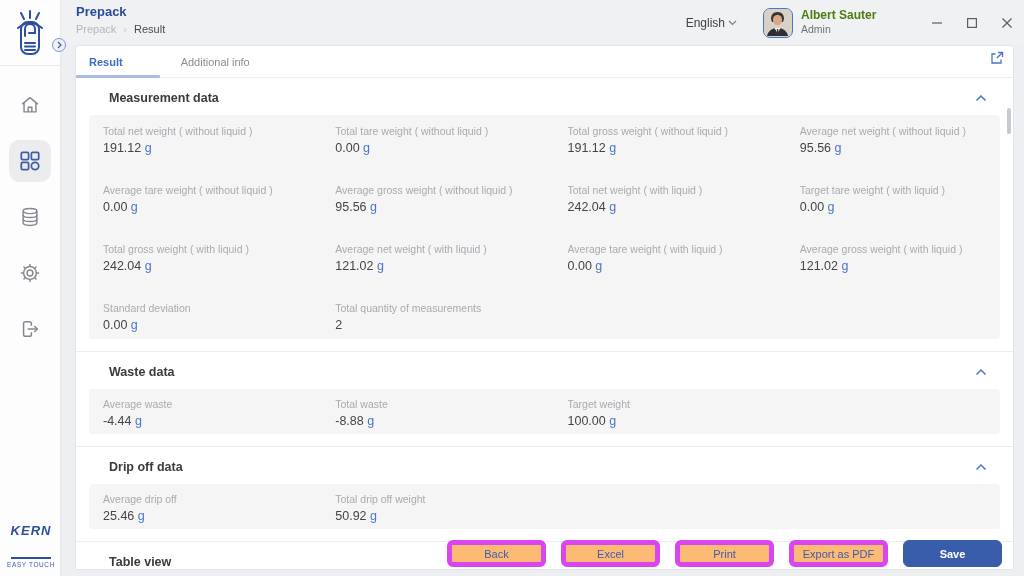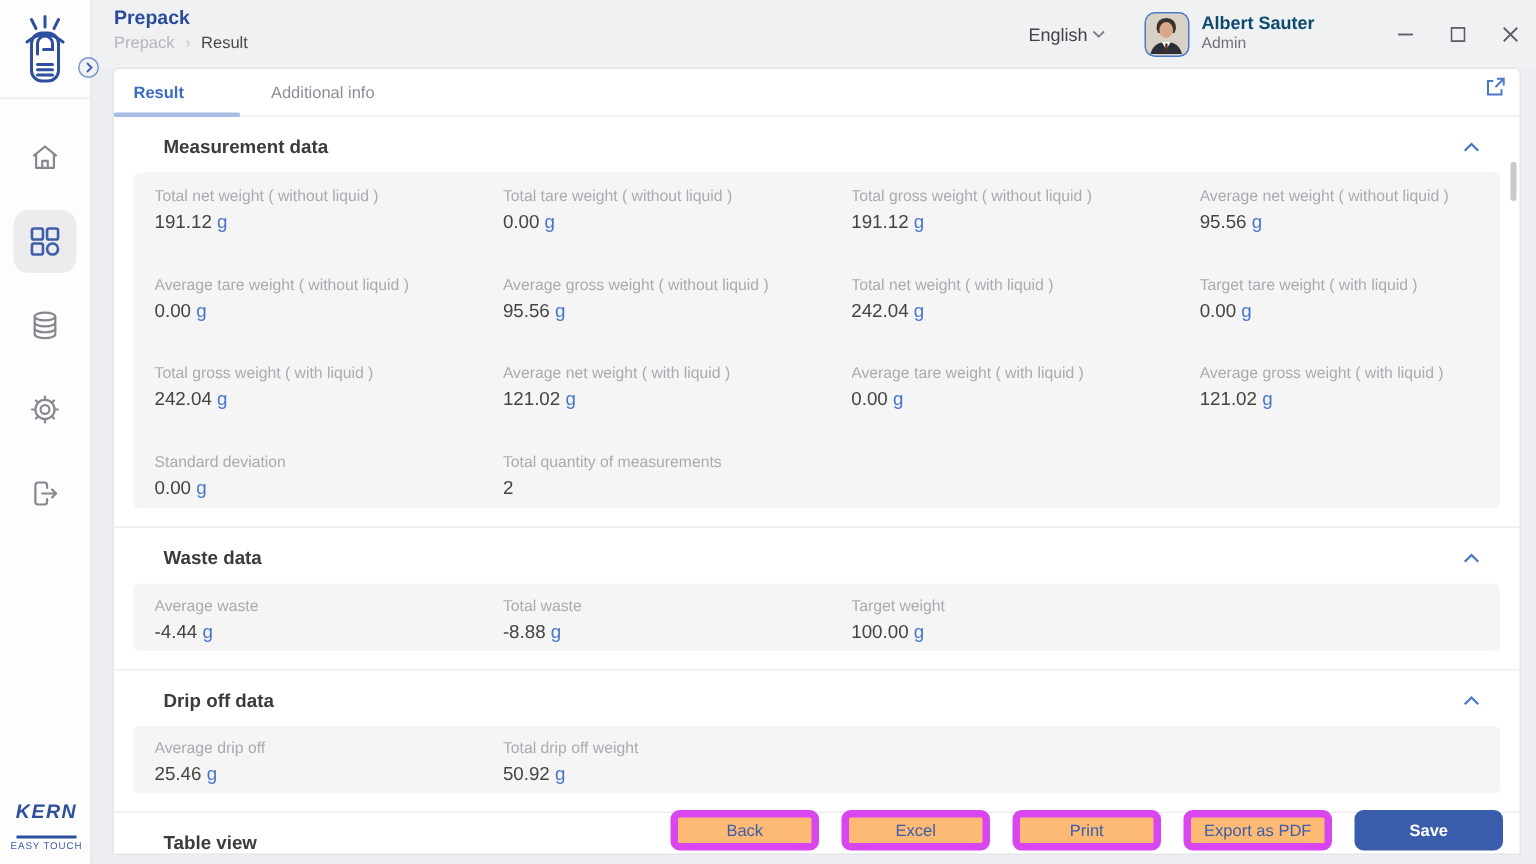--- a/index.html
+++ b/index.html
@@ -13,36 +13,36 @@
              box-shadow:1px 0 2px rgba(0,0,0,.04); z-index:3; }
   .logo-box { height:66px; display:flex; align-items:center; justify-content:center;
               border-bottom:1px solid #e8eaec; }
   .nav { display:flex; flex-direction:column; align-items:center; gap:14px; margin-top:18px; }
   .nav-item { width:42px; height:42px; border-radius:10px; display:flex; align-items:center;
               justify-content:center; cursor:pointer; }
   .nav-item.active { background:#ececef; }
   .brand { position:absolute; left:7px; bottom:8px; width:48px; text-align:center; }
   .brand-kern { font-size:13px; font-weight:bold; font-style:italic; color:#2d4f9e;
                 letter-spacing:1px; border-bottom:2px solid #2d4f9e; display:inline-block;
-                padding-bottom:9px; }
+                padding-bottom:19px; }
   .brand-tag { font-size:6.5px; color:#3d5ea8; letter-spacing:.6px; margin-top:2px; }
   
   .header { position:absolute; left:60px; top:0; right:0; height:45px; background:#f0f1f3; }
   .hd-title { position:absolute; left:16px; top:4px; font-size:13px; font-weight:bold; color:#2b4a9b; }
   .breadcrumb { position:absolute; left:16px; top:23px; font-size:11px; color:#b3b6bb;
                 display:flex; gap:7px; align-items:center; }
   .bc-current { color:#4a4a4a; }
   .bc-sep { color:#c6c9cd; font-size:11px; }
   .hd-right { position:absolute; right:0; top:0; height:45px; display:flex; align-items:center; }
   .lang { display:flex; align-items:center; gap:3px; font-size:12px; color:#3f4348;
           margin-right:26px; cursor:pointer; }
   .avatar { width:30px; height:30px; border:1.5px solid #4a76c9; border-radius:7px;
             overflow:hidden; background:#d8d2c8; margin-right:8px; cursor:pointer; }
   .userblock { width:118px; line-height:1.25; }
-  .user-name { font-size:12px; font-weight:bold; color:#0c4a6e; }
+  .user-name { font-size:12px; font-weight:bold; color:#4d7c0f; }
   .user-role { font-size:10.5px; color:#6d7178; }
   .winbtns { display:flex; }
   .winbtn { width:35px; height:45px; display:flex; align-items:center; justify-content:center;
             cursor:pointer; color:#5a5e66; }
   
   .side-toggle { position:absolute; left:52px; top:38px; width:14px; height:14px; border-radius:50%;
                  background:#f0f1f3; border:1px solid #7b97cf; z-index:4; display:flex;
                  align-items:center; justify-content:center; cursor:pointer; }
   
   .card { position:absolute; left:75px; top:45px; width:939px; height:525px; background:#ffffff;

